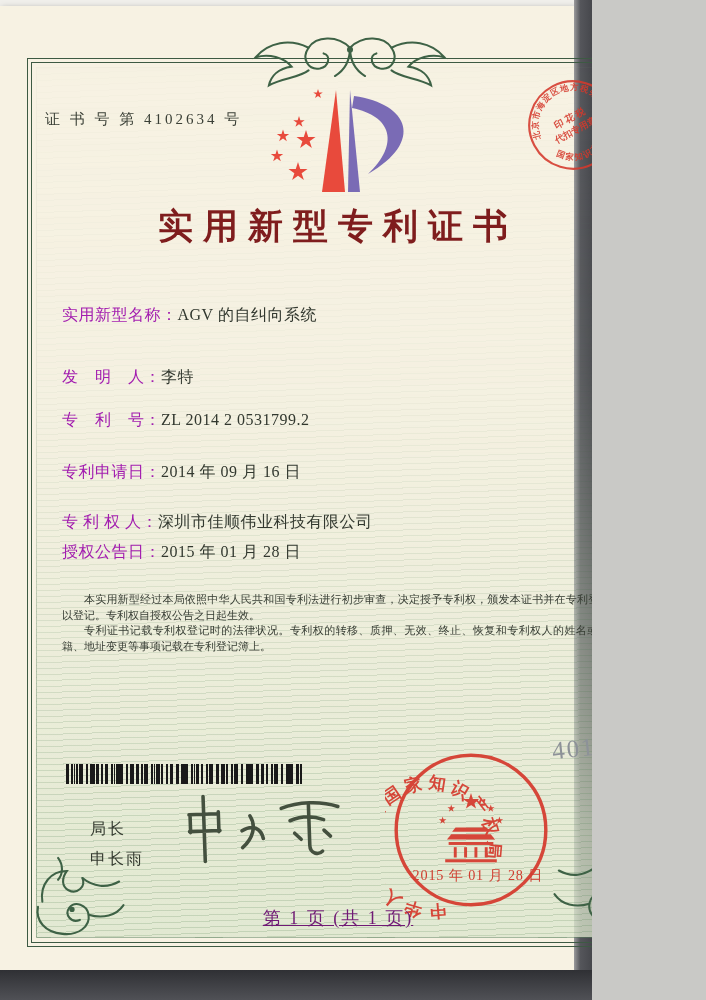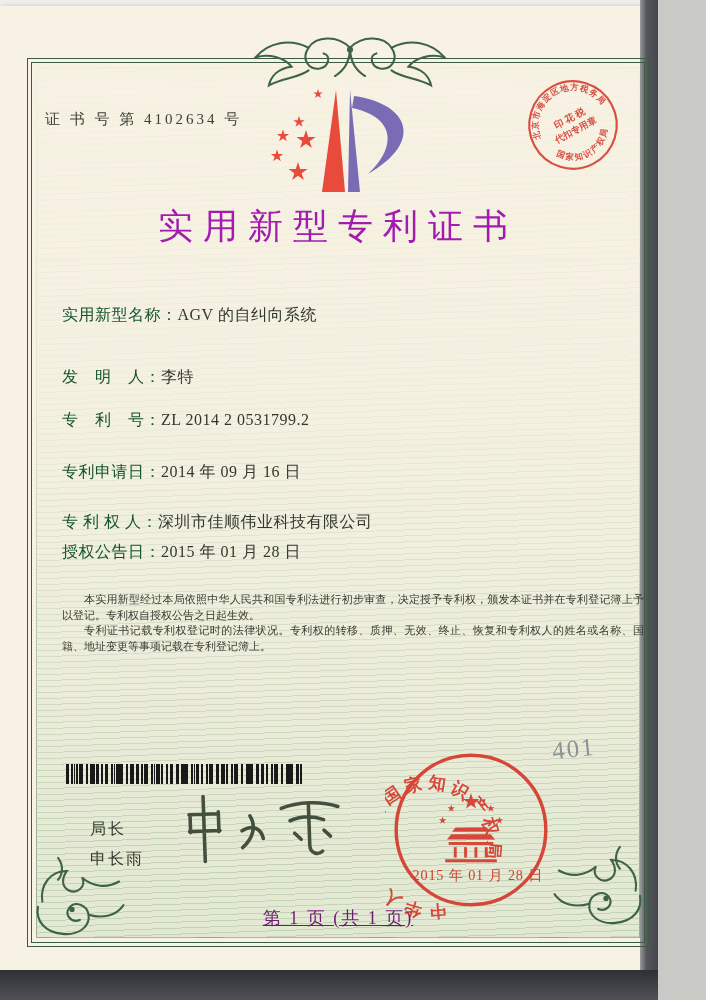--- a/index.html
+++ b/index.html
@@ -1,18 +1,18 @@
 <!DOCTYPE html>
 <html><head>
 <meta charset="utf-8">
 <style>
   * { margin:0; padding:0; box-sizing:border-box; }
   html,body { background:#c9c9c6; }
   body { font-family:"Liberation Serif","DejaVu Serif",serif; }
-  #stage { position:relative; width:658px; height:1000px; overflow:hidden; background:#f0efeb; }
+  #stage { position:relative; width:592px; height:1000px; overflow:hidden; background:#f0efeb; }
 
   
   .scan-right  { position:absolute; right:0; top:0; width:18px; height:100%;
                  background:linear-gradient(90deg,#9a9a9c 0,#55565b 35%,#46474c 100%); }
   .scan-bottom { position:absolute; left:0; bottom:0; width:100%; height:30px;
                  background:linear-gradient(180deg,#2f3034 0,#505156 100%); }
   .paper { position:absolute; left:0; top:6px; right:18px; bottom:30px;
            background:#f7f2e3; box-shadow:2px 2px 6px rgba(0,0,0,.35); }
 
   
@@ -32,26 +32,26 @@
   .orn { position:absolute; pointer-events:none; }
   .orn svg { display:block; width:100%; height:100%; }
   .orn-top { left:243px; top:27px; width:214px; height:66px; }
   .orn-bl  { left:31px;  top:842px; width:96px; height:100px; }
   .orn-br  { left:551px; top:820px; width:96px; height:122px; transform:scaleX(-1); }
 
   .cert-no { position:absolute; left:45px; top:110px; font-size:15px; letter-spacing:3px;
              color:#3a3f36; }
   .logo { position:absolute; left:268px; top:82px; width:170px; height:118px; }
   .doc-title { position:absolute; left:27px; top:203px; width:622px; text-align:center;
-               font-size:35px; font-weight:normal; letter-spacing:10px; color:#a21caf; }
+               font-size:35px; font-weight:bold; letter-spacing:10px; color:#7f1d1d; }
 
   .field { position:absolute; left:62px; font-size:16px; color:#373d34; letter-spacing:.5px;
            white-space:nowrap; }
   .f0{top:305px}.f1{top:367px}.f2{top:410px}.f3{top:462px}.f4{top:512px}.f5{top:542px}
-  .field .lab{ color:#14532d;margin-top:44px; }
+  .field .lab{ color:#a21caf;margin-top:44px; }
   .field .val{ color:#32382f;text-align:right; }
 
   .body-text { position:absolute; left:62px; top:592px; width:582px; color:#363c33;
                font-size:11px; line-height:1.42; text-align:justify; }
   .body-text p { text-indent:2em; margin:0; }
 
   .note-401 { position:absolute; left:552px; top:735px; font-size:25px; color:#8d9298;
               transform:rotate(-6deg); letter-spacing:2px; }
 
   .barcode { position:absolute; left:66px; top:764px; width:236px; height:20px;

